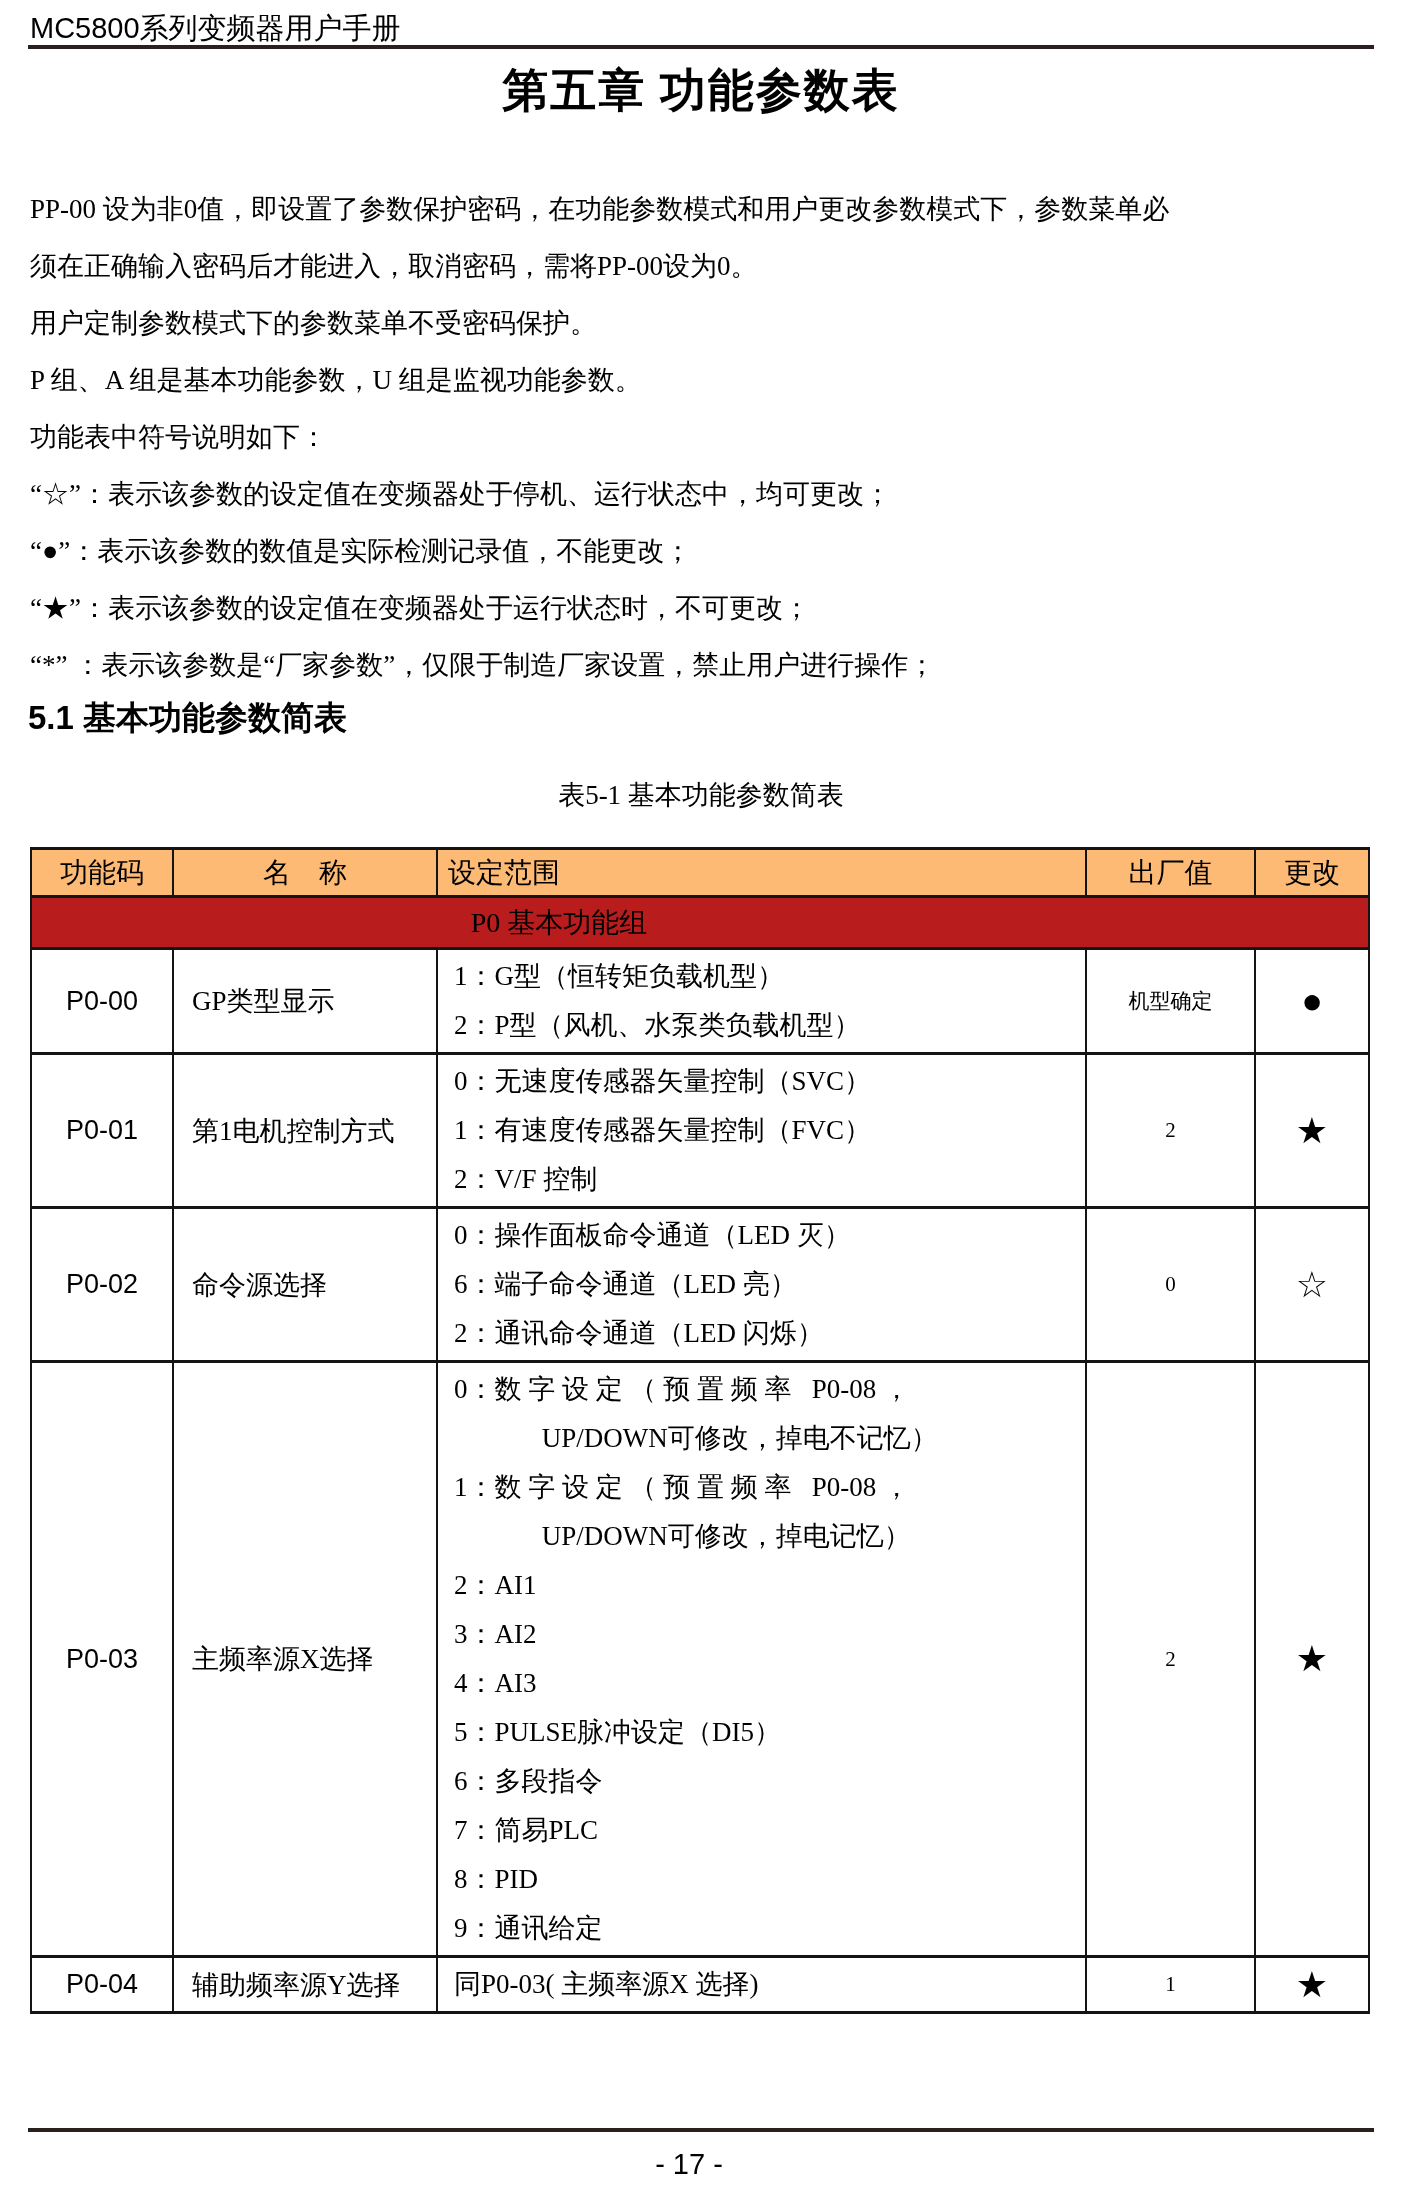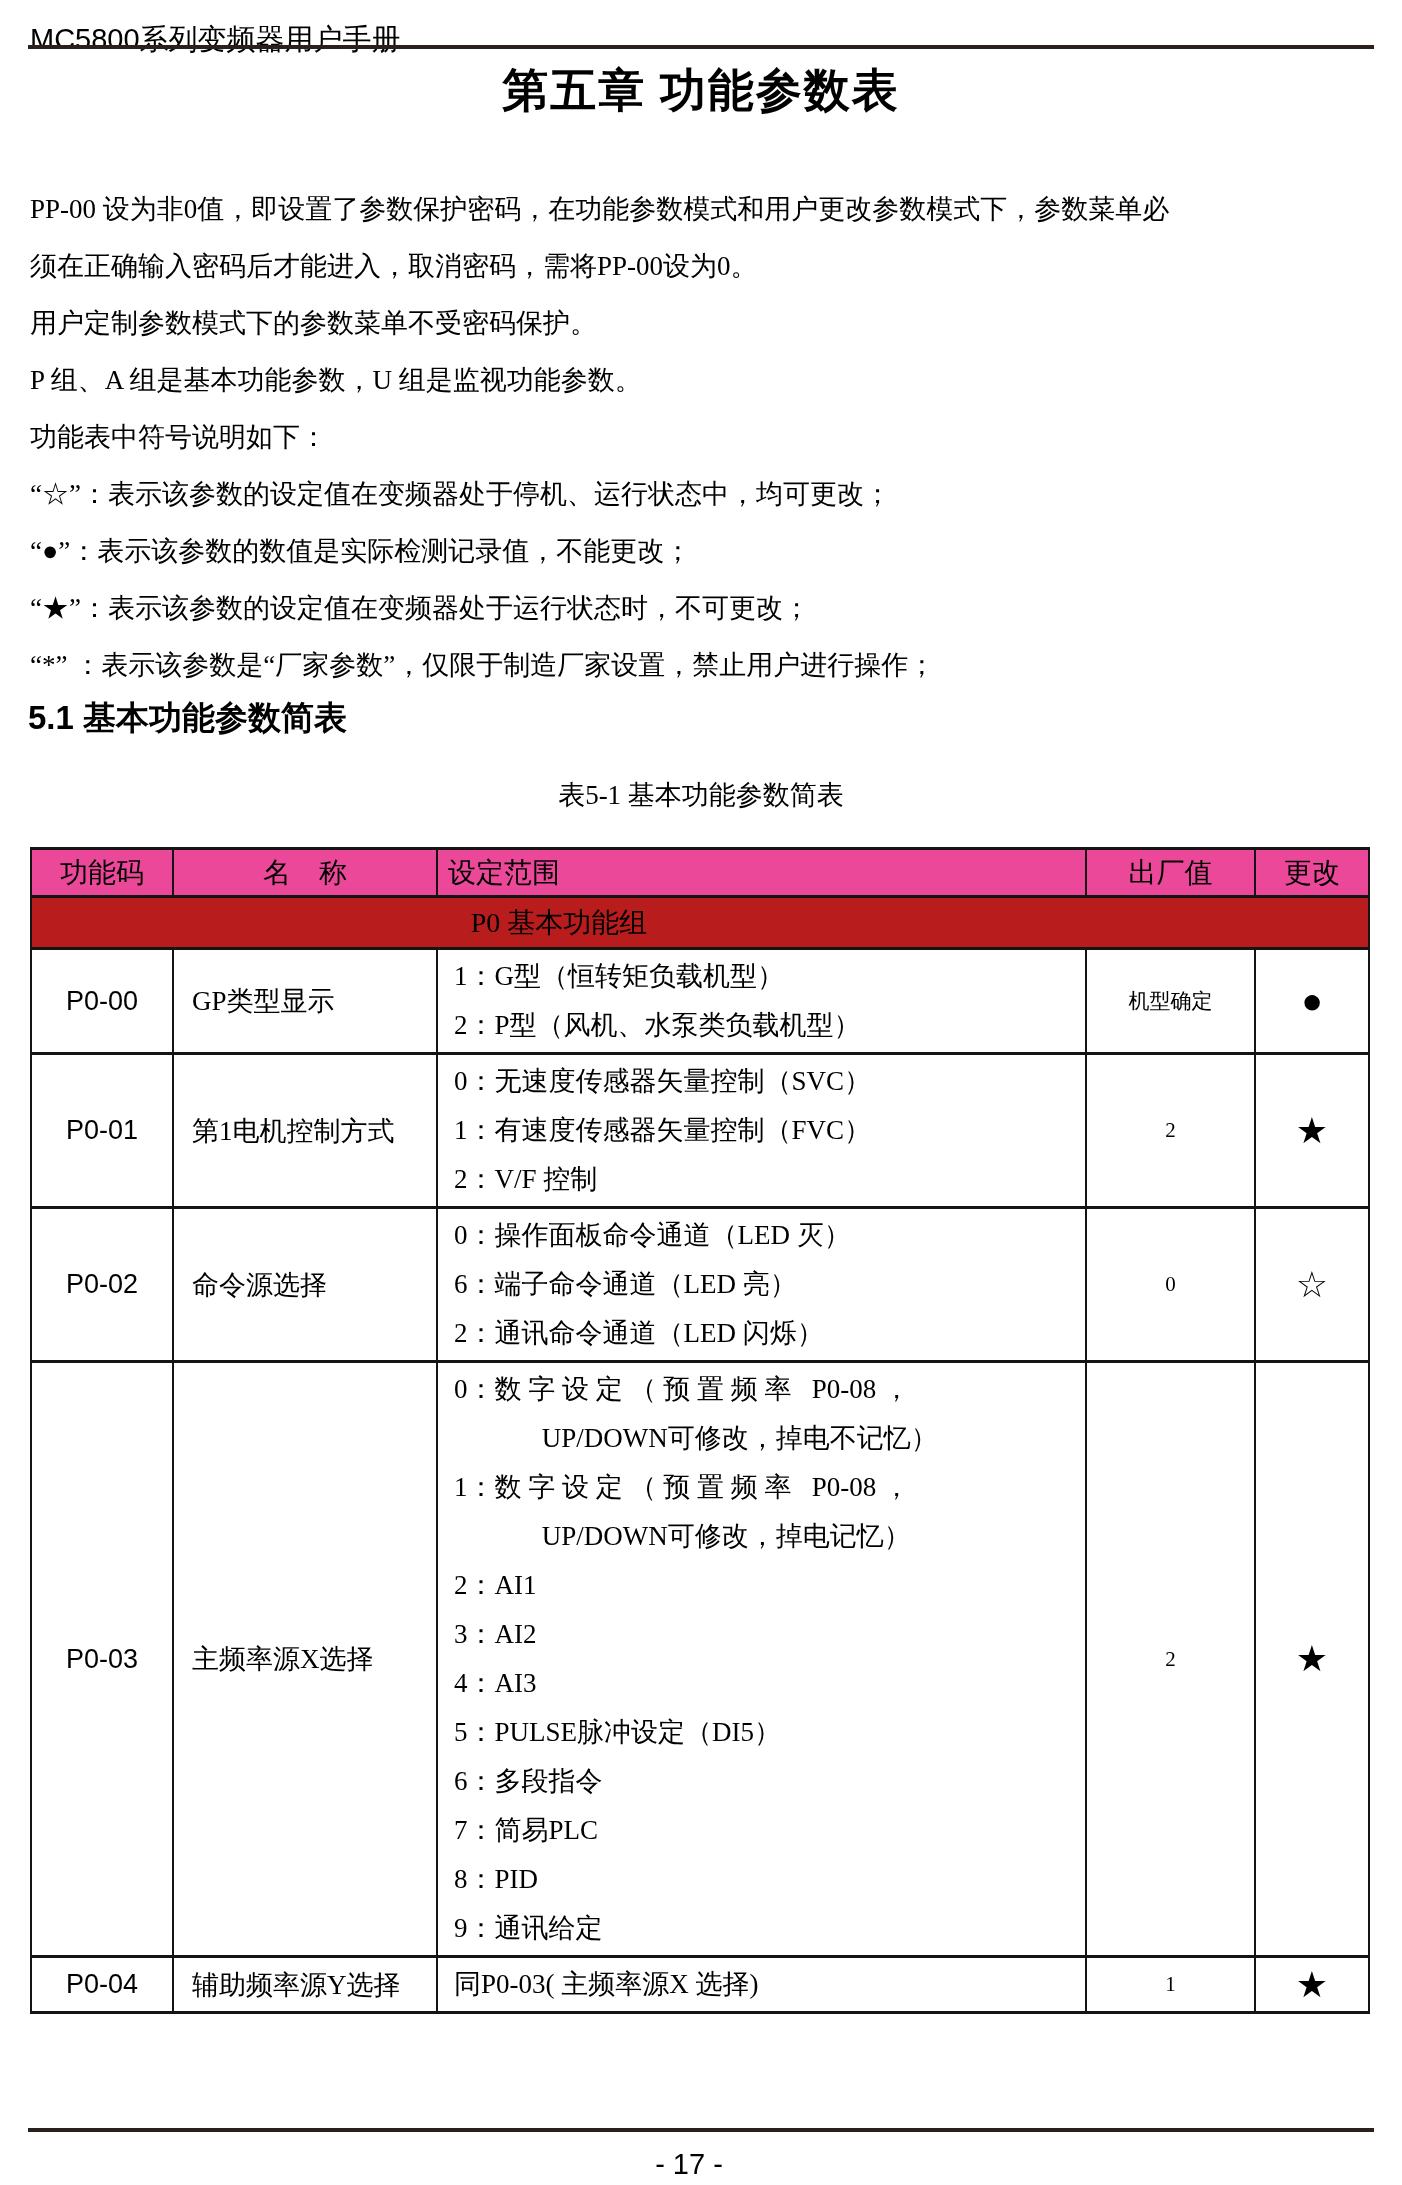--- a/index.html
+++ b/index.html
@@ -6,21 +6,21 @@
   html,body { background:#ffffff; }
   .page {
     position:relative;
     width:1402px; height:2185px;
     background:#ffffff;
     color:#000000;
     font-family:"Liberation Serif","DejaVu Serif",serif;
     overflow:hidden;
   }
   .doc-header {
-    position:absolute; top:20px; left:30px;
+    position:absolute; top:9px; left:30px;
     font-family:"Liberation Sans","DejaVu Sans",sans-serif;
     font-size:29px; line-height:38px;
   }
   .header-rule {
     position:absolute; top:45px; left:28px;
     width:1346px; height:4px; background:#2a211e;
   }
   .content { position:absolute; top:53px; left:0; width:1402px; }
   .chapter-title {
     margin-top:10px;
@@ -44,21 +44,21 @@
     width:1338px;
     border-collapse:collapse;
     table-layout:fixed;
   }
   .param-table th, .param-table td {
     border-left:2px solid #141414; border-right:2px solid #141414;
     border-top:3px solid #141414; border-bottom:3px solid #141414;
     vertical-align:middle;
   }
   .param-table th {
-    background:#ec4899;
+    background:#fdba74;
     font-weight:normal; font-size:28px; height:48px;
     text-align:center;
   }
   .param-table th.th-range { text-align:left; padding-left:10px; }
   .group-row td {
     background:#b91c1c; height:52px;
     text-align:center; padding-right:282px;
     font-size:28px;
   }
   .cell-code {

